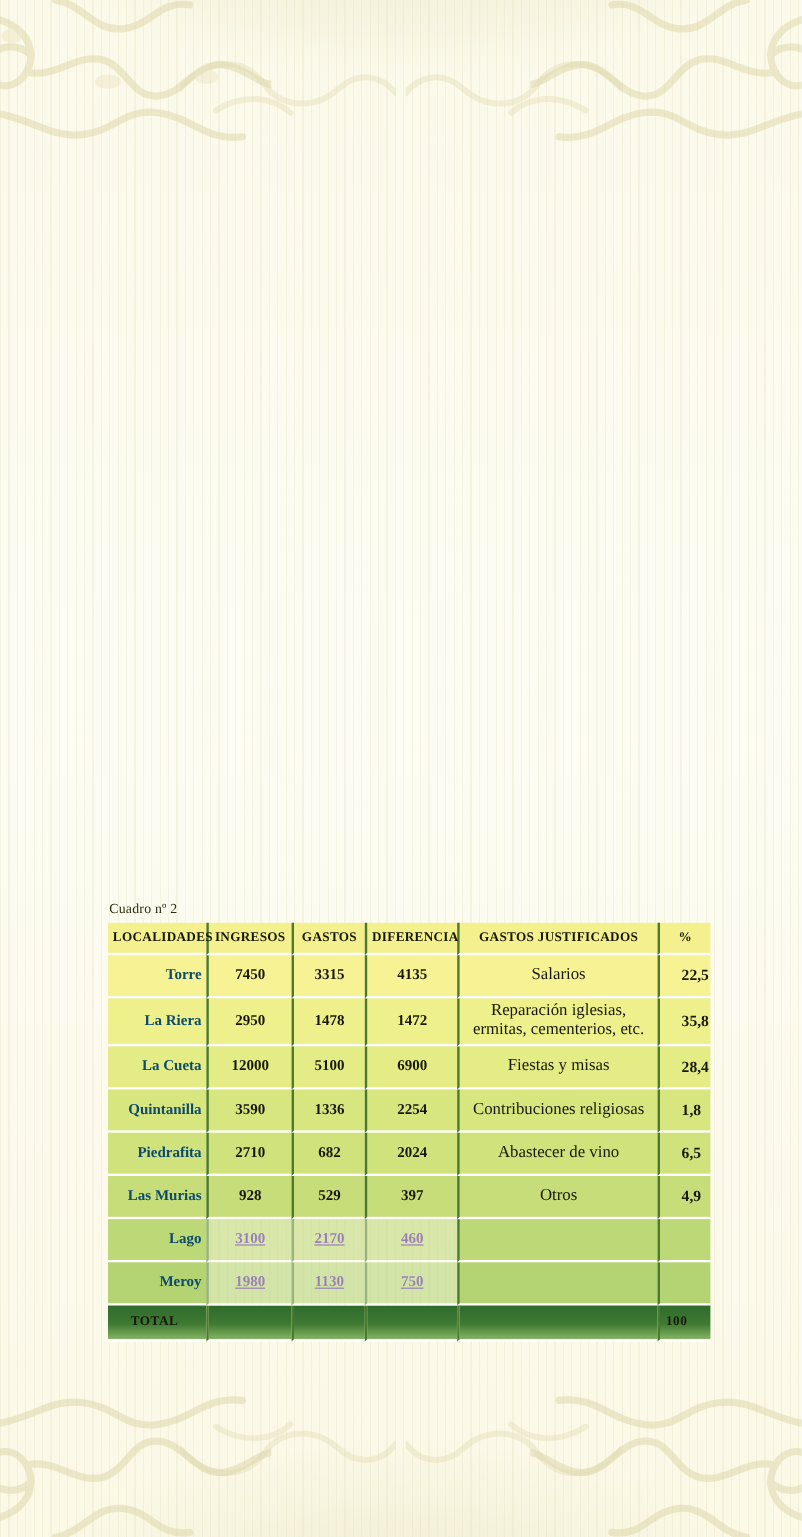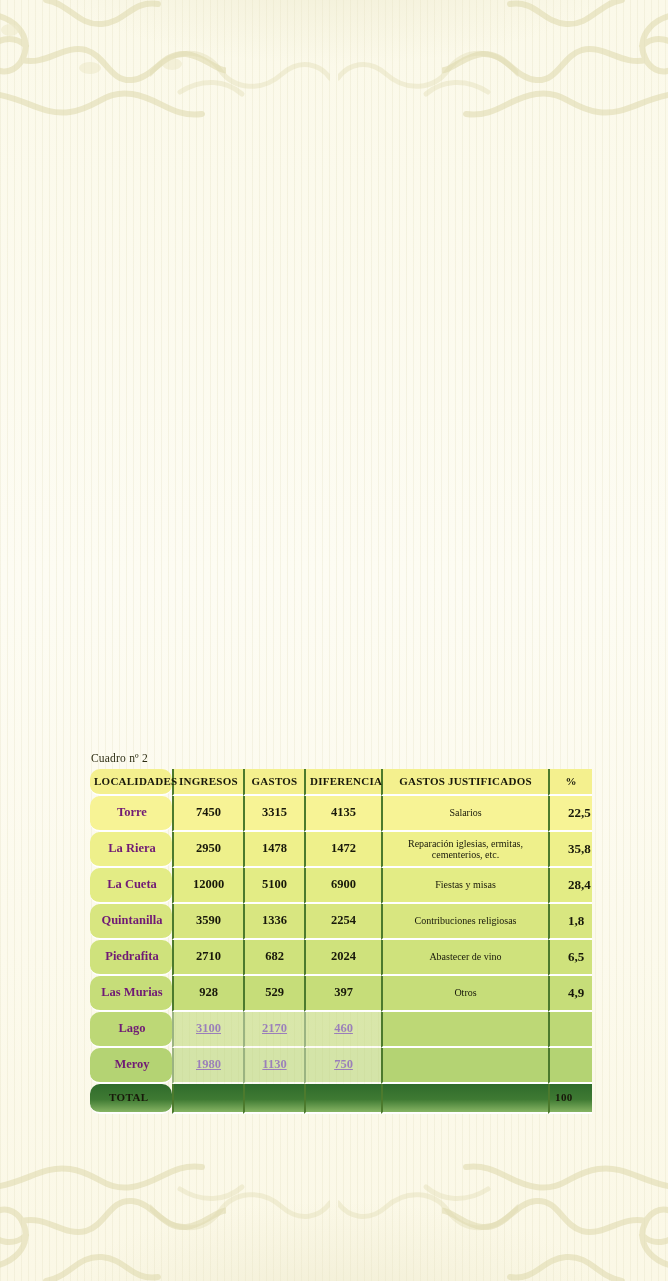--- a/index.html
+++ b/index.html
@@ -86,55 +86,54 @@
     border-bottom: 2px solid #ffffff;
     padding: 3px 4px;
     vertical-align: middle;
     font-size: 11px;
     color: #18180a;
     line-height: 1.08;
   }
   table.cuadro th:first-child,
   table.cuadro td:first-child {
     border-left: none;
-    border-radius: 10px;
   }
   table.cuadro th:last-child,
   table.cuadro td:last-child {
     border-right: none;
   }
 
   thead th {
     background: #f4f08e;
     font-size: 8.5px;
     font-weight: 700;
     letter-spacing: .25px;
     color: #2a2a08;
     text-align: center;
     height: 19px;
     padding: 2px 2px;
   }
   thead th.h-loc { text-align: left; padding-left: 4px; }
 
   tbody td { height: 28px; }
   tbody td.loc {
-    text-align: center;
+    text-align: right;
     font-size: 12.5px;
     font-weight: 700;
     padding-left: 6px;
-    color: #701a75;
+    color: #0c4a6e;
   }
   tbody td.num {
     text-align: center;
     font-size: 12.5px;
     font-weight: 700;
   }
   tbody td.jus {
     text-align: center;
-    font-size: 10px;
+    font-size: 14px;
     font-weight: 400;
     line-height: 1.15;
   }
   tbody td.pct {
     text-align: left;
     padding-left: 18px;
     font-size: 13px;
     font-weight: 700;
   }
   

